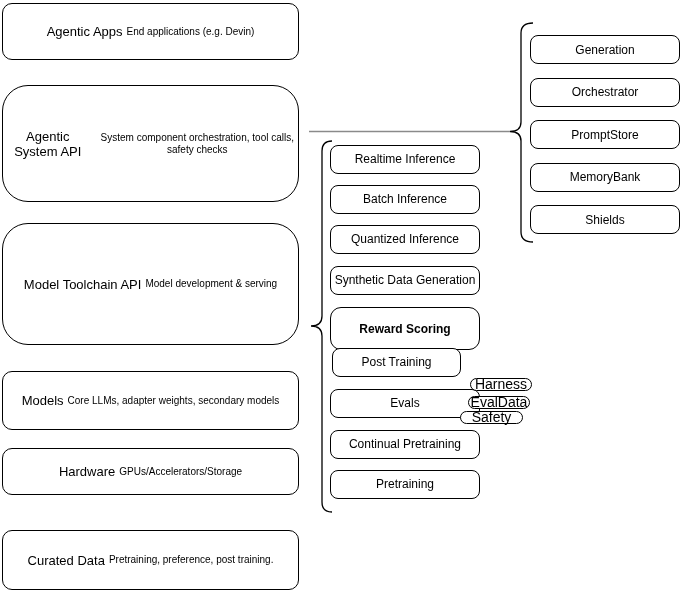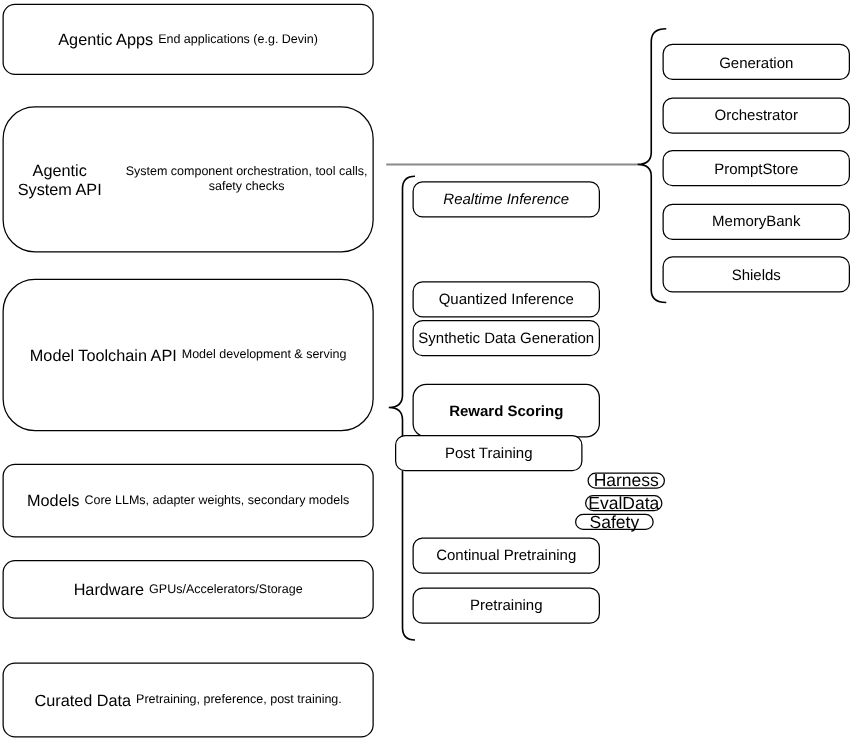--- a/index.html
+++ b/index.html
@@ -82,34 +82,40 @@
   <div class="node stack-box" style="left:2px; top:448px; width:297px; height:47px; border-radius:10px;">
     <span class="title">Hardware</span>
     <span class="subtitle">GPUs/Accelerators/Storage</span>
   </div>
 
   <div class="node stack-box" style="left:2px; top:530px; width:297px; height:60px; border-radius:10px;">
     <span class="title">Curated Data</span>
     <span class="subtitle">Pretraining, preference, post training.</span>
   </div>
 
-  <div class="node leaf-box" style="left:330px; top:145px; width:150px; height:28.5px; border-radius:8px;font-style:italic;">
+  <div class="node leaf-box" style="left:330px; top:145px; width:150px; height:28.5px; border-radius:8px;">
     <span class="label">Realtime Inference</span>
+  </div>
+  <div class="node leaf-box" style="left:330px; top:185px; width:150px; height:28.5px; border-radius:8px;">
+    <span class="label">Batch Inference</span>
   </div>
   <div class="node leaf-box" style="left:330px; top:225px; width:150px; height:28.5px; border-radius:8px;">
     <span class="label">Quantized Inference</span>
   </div>
-  <div class="node leaf-box" style="left:330px; top:256px; width:150px; height:28.5px; border-radius:8px;">
+  <div class="node leaf-box" style="left:330px; top:266px; width:150px; height:28.5px; border-radius:8px;">
     <span class="label">Synthetic Data Generation</span>
   </div>
   <div class="node leaf-box" style="left:330px; top:307px; width:150px; height:43px; border-radius:11px;font-weight:bold;">
     <span class="label">Reward Scoring</span>
   </div>
-  <div class="node leaf-box" style="left:316px; top:348px; width:150px; height:28.5px; border-radius:8px;">
+  <div class="node leaf-box" style="left:332px; top:348px; width:129px; height:28.5px; border-radius:8px;">
     <span class="label">Post Training</span>
+  </div>
+  <div class="node leaf-box" style="left:330px; top:389px; width:150px; height:28.5px; border-radius:8px;">
+    <span class="label">Evals</span>
   </div>
   <div class="node leaf-box" style="left:330px; top:430px; width:150px; height:28.5px; border-radius:8px;">
     <span class="label">Continual Pretraining</span>
   </div>
   <div class="node leaf-box" style="left:330px; top:470px; width:150px; height:28.5px; border-radius:8px;">
     <span class="label">Pretraining</span>
   </div>
 
   <div class="pill" style="left:470px; top:378px; width:62px; height:13px;">
     <span class="label">Harness</span>

